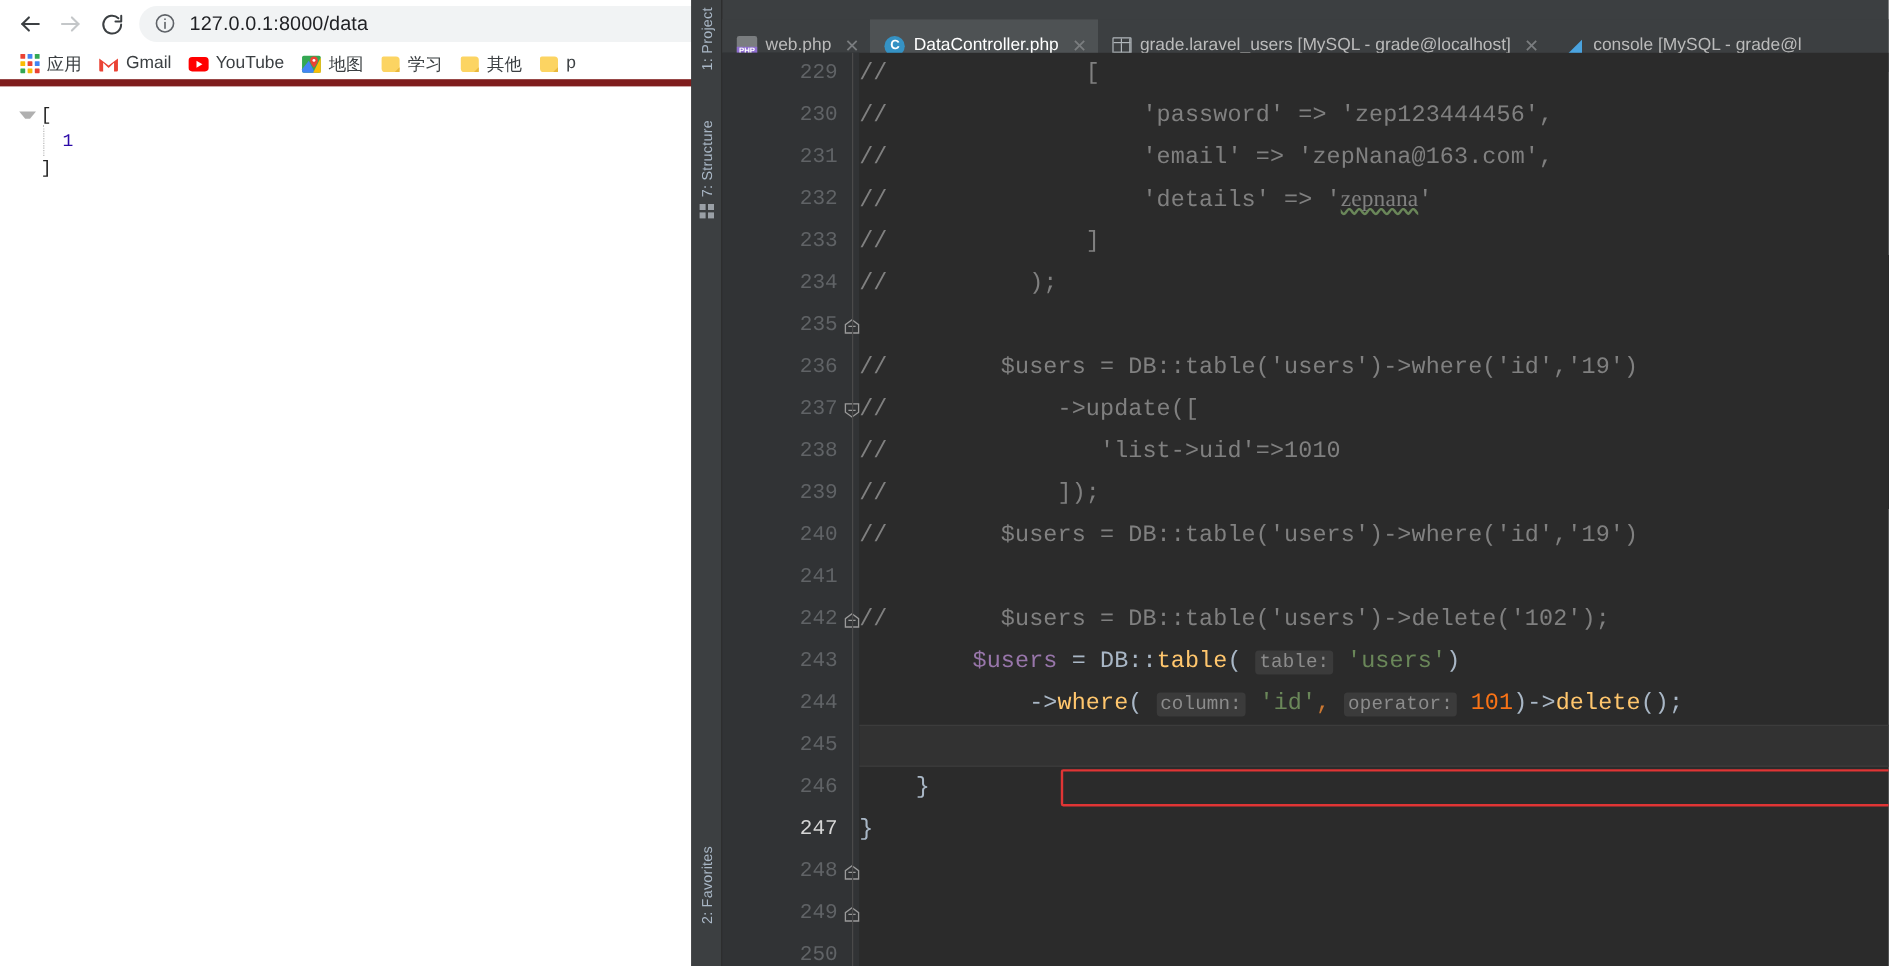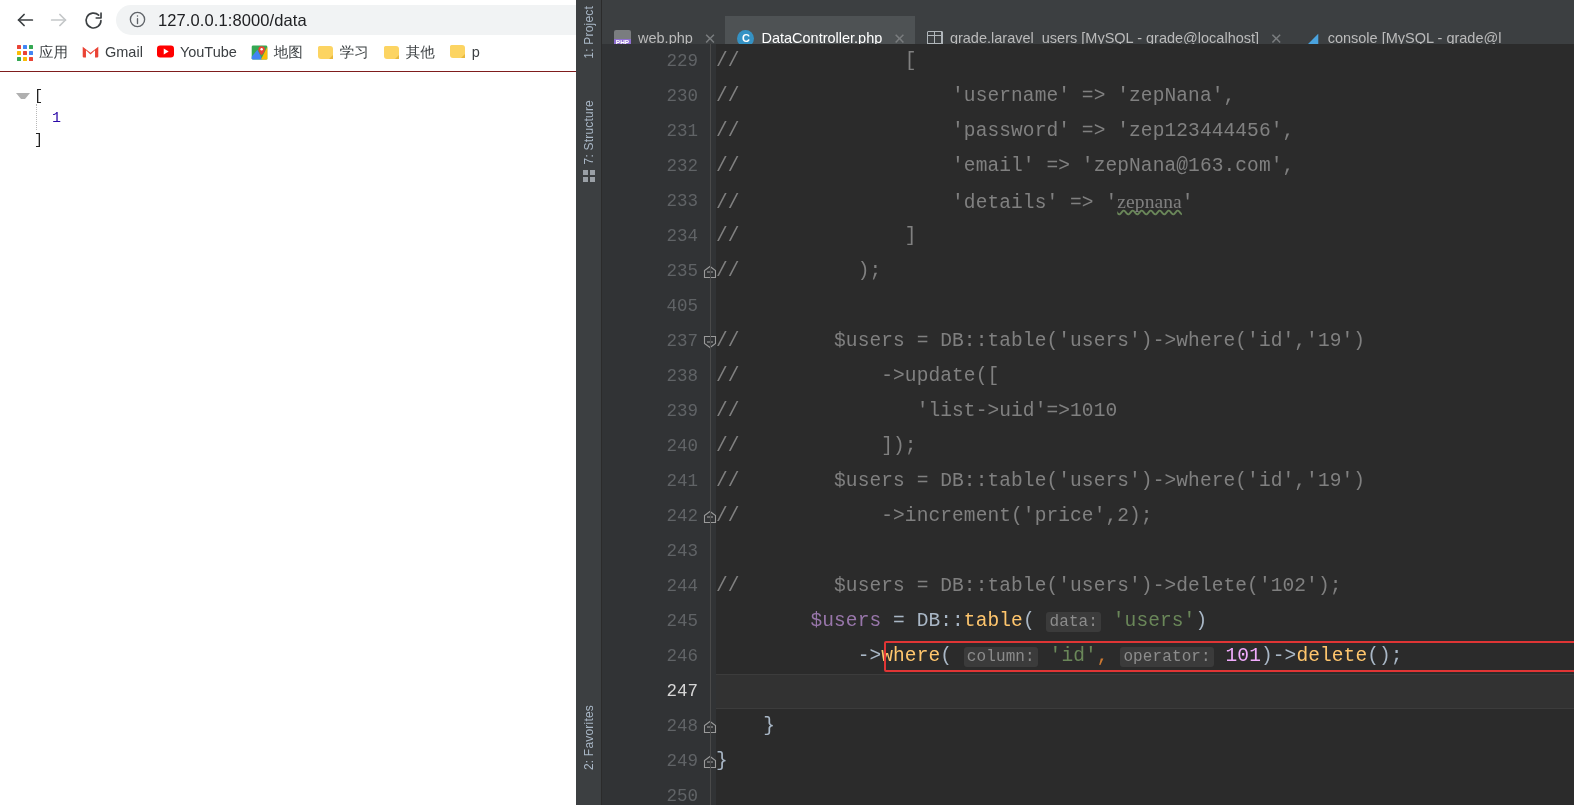--- a/index.html
+++ b/index.html
@@ -34,24 +34,24 @@
     background: #f1f3f4; border-radius: 16px;
     display: flex; align-items: center; padding: 0 12px;
     overflow: hidden;
   }
   .omnibox .info-icon { flex: 0 0 20px; width: 20px; height: 20px; margin-right: 10px; }
   .omnibox .url {
     font-size: 16.5px; color: #202124; white-space: nowrap;
     letter-spacing: .1px; font-family: "Liberation Sans", sans-serif;
   }
   .bookmark-bar {
-    height: 32px; display: flex; align-items: flex-start;
+    height: 32px; display: flex; align-items: center;
     padding: 0 16px 0 10px; gap: 0px; overflow: hidden;
     background: #ffffff;
-    border-bottom: 1px solid #7f1d1d;
+    border-bottom: 6px solid #7f1d1d;
   }
   .bm {
     display: flex; align-items: center; gap: 6px;
     padding: 3px 8px 3px 6px; border-radius: 4px;
     font-size: 14.5px; color: #3c4043; white-space: nowrap;
   }
   .bm-icon { width: 17px; height: 17px; flex: 0 0 17px; display: flex; align-items: center; justify-content: center; }
   .apps-grid { display: grid; grid-template-columns: repeat(3, 4px); grid-template-rows: repeat(3, 4px); gap: 2px; }
   .apps-grid i { display: block; width: 4px; height: 4px; border-radius: .5px; }
   .folder-ico {
@@ -191,21 +191,21 @@
   .current-line-bg {
     position: absolute; left: 0; right: 0; height: 35px;
     background: #323232; border-top: 1px solid #3c3c3c; border-bottom: 1px solid #3c3c3c;
   }
   .cmt { color: #808080; }
   .var { color: #9876aa; }
   .op  { color: #a9b7c6; }
   .cls { color: #a9b7c6; }
   .mth { color: #ffc66d; }
   .str { color: #6a8759; }
-  .num { color: #f0abfc; margin-top: 18px; }
+  .num { color: #f97316; margin-top: 18px; }
   .kw  { color: #cc7832; }
   .plain { color: #a9b7c6; }
   .hint {
     color: #8c8c8c; background: #3b3b3b; border-radius: 3px;
     padding: 1px 3px; font-size: 16px;
   }
   .typo { text-decoration: underline wavy #6a8759; text-decoration-skip-ink: none; font-family: Liberation Serif, serif; }
   .redbox {
     position: absolute; border: 2px solid #e03535; border-radius: 2px;
     pointer-events: none;
@@ -422,21 +422,21 @@
             <div class="gline">
               <div class="lnum">235</div>
               <div class="fold">
                 <svg width="14" height="14" viewBox="0 0 14 14">
                   <path d="M1.5 12.5h11v-7l-5.5-4-5.5 4z" fill="none" stroke="#9a9a9a" stroke-width="1.1"></path>
                   <line x1="4" y1="7" x2="10" y2="7" stroke="#9a9a9a" stroke-width="1.1"></line>
                 </svg>
               </div>
             </div>
             <div class="gline">
-              <div class="lnum">405</div>
+              <div class="lnum">236</div>
             </div>
             <div class="gline">
               <div class="lnum">237</div>
               <div class="fold">
                 <svg width="14" height="14" viewBox="0 0 14 14">
                   <path d="M1.5 1.5h11v7l-5.5 4-5.5-4z" fill="none" stroke="#9a9a9a" stroke-width="1.1"></path>
                   <line x1="4" y1="7" x2="10" y2="7" stroke="#9a9a9a" stroke-width="1.1"></line>
                 </svg>
               </div>
             </div>
@@ -496,36 +496,34 @@
             </div>
             <div class="gline">
               <div class="lnum">250</div>
             </div>
           </div>
       </div>
       <div class="fold-rail"></div>
       <div class="code-area">
         <div id="code-lines">
             <div class="line"><span class="cmt">//</span><span class="cmt">              [</span></div>
-            <div class="line"><span class="cmt">//</span><span class="cmt">                  'username' =&gt; 'zepNana',</span></div>
             <div class="line"><span class="cmt">//</span><span class="cmt">                  'password' =&gt; 'zep123444456',</span></div>
             <div class="line"><span class="cmt">//</span><span class="cmt">                  'email' =&gt; 'zepNana@163.com',</span></div>
             <div class="line"><span class="cmt">//</span><span class="cmt">                  'details' =&gt; '</span><span class="cmt typo">zepnana</span><span class="cmt">'</span></div>
             <div class="line"><span class="cmt">//</span><span class="cmt">              ]</span></div>
             <div class="line"><span class="cmt">//</span><span class="cmt">          );</span></div>
             <div class="line"></div>
             <div class="line"><span class="cmt">//</span><span class="cmt">        $users = DB::table('users')-&gt;where('id','19')</span></div>
             <div class="line"><span class="cmt">//</span><span class="cmt">            -&gt;update([</span></div>
             <div class="line"><span class="cmt">//</span><span class="cmt">               'list-&gt;uid'=&gt;1010</span></div>
             <div class="line"><span class="cmt">//</span><span class="cmt">            ]);</span></div>
             <div class="line"><span class="cmt">//</span><span class="cmt">        $users = DB::table('users')-&gt;where('id','19')</span></div>
-            <div class="line"><span class="cmt">//</span><span class="cmt">            -&gt;increment('price',2);</span></div>
             <div class="line"></div>
             <div class="line"><span class="cmt">//</span><span class="cmt">        $users = DB::table('users')-&gt;delete('102');</span></div>
-            <div class="line"><span class="plain">        </span><span class="var">$users</span><span class="op"> = </span><span class="cls">DB</span><span class="op">::</span><span class="mth">table</span><span class="op">( </span><span class="hint">data:</span><span class="op"> </span><span class="str">'users'</span><span class="op">)</span></div>
+            <div class="line"><span class="plain">        </span><span class="var">$users</span><span class="op"> = </span><span class="cls">DB</span><span class="op">::</span><span class="mth">table</span><span class="op">( </span><span class="hint">table:</span><span class="op"> </span><span class="str">'users'</span><span class="op">)</span></div>
             <div class="line"><span class="plain">            </span><span class="op">-&gt;</span><span class="mth">where</span><span class="op">( </span><span class="hint">column:</span><span class="op"> </span><span class="str">'id'</span><span class="kw">, </span><span class="hint">operator:</span><span class="op"> </span><span class="num">101</span><span class="op">)</span><span class="op">-&gt;</span><span class="mth">delete</span><span class="op">()</span><span class="op">;</span></div>
             <div class="line"><div class="current-line-bg"></div><span class="plain">        </span><span class="kw">return</span><span class="op"> [</span><span class="var">$users</span><span class="op">]</span><span class="kw">;</span><span class="caret"></span></div>
             <div class="line"><span class="plain">    }</span></div>
             <div class="line"><span class="plain">}</span></div>
             <div class="line"></div>
           </div>
       <div class="redbox" style="top: 597px; left: 168px; width: 712px; height: 31px; border-color: rgb(224, 53, 53);"></div>
         </div>
     </div>
 

